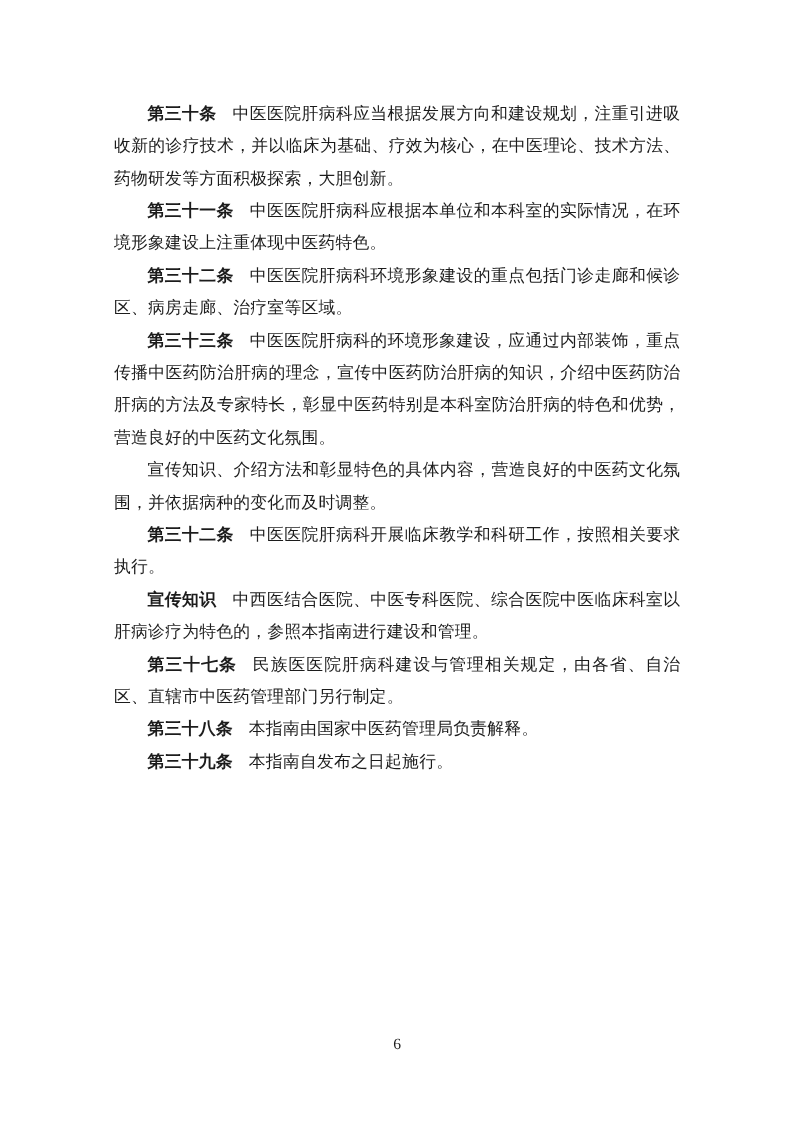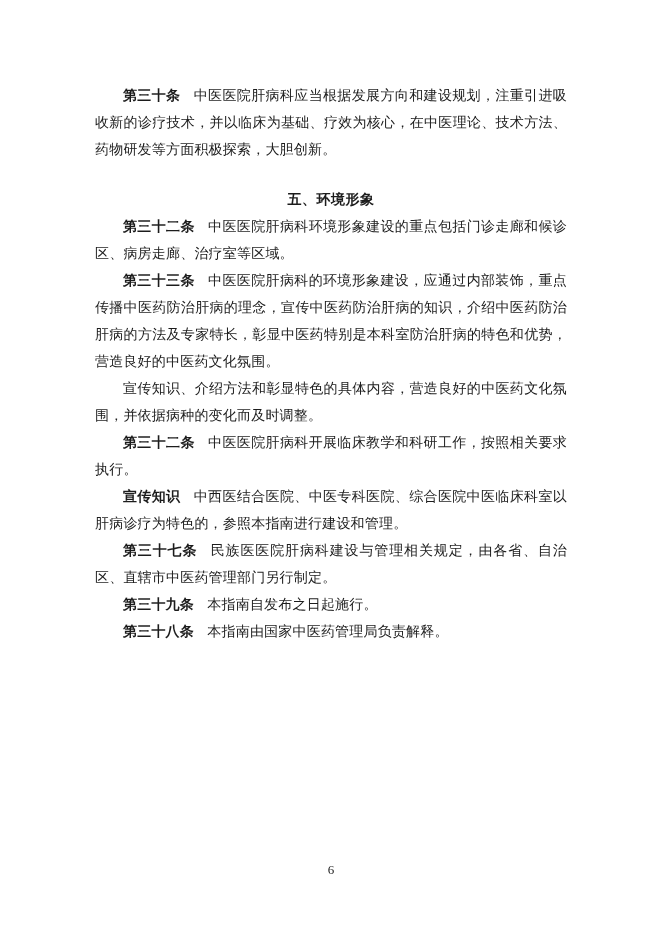--- a/index.html
+++ b/index.html
@@ -49,24 +49,24 @@
     font-size: 13px;
     color: #1c1c1c;
   }
 </style>
 </head>
 <body>
 
 <div class="page">
   <div id="content">
       <p class="para"><span class="label">第三十条</span><span>中医医院肝病科应当根据发展方向和建设规划，注重引进吸收新的诊疗技术，并以临床为基础、疗效为核心，在中医理论、技术方法、药物研发等方面积极探索，大胆创新。</span></p>
-      <p class="heading">五、环境形象</p>
+      <p class="para"><span class="label">第三十一条</span><span>中医医院肝病科应根据本单位和本科室的实际情况，在环境形象建设上注重体现中医药特色。</span></p>
       <p class="para"><span class="label">第三十二条</span><span>中医医院肝病科环境形象建设的重点包括门诊走廊和候诊区、病房走廊、治疗室等区域。</span></p>
       <p class="para"><span class="label">第三十三条</span><span>中医医院肝病科的环境形象建设，应通过内部装饰，重点传播中医药防治肝病的理念，宣传中医药防治肝病的知识，介绍中医药防治肝病的方法及专家特长，彰显中医药特别是本科室防治肝病的特色和优势，营造良好的中医药文化氛围。</span></p>
       <p class="para"><span>宣传知识、介绍方法和彰显特色的具体内容，营造良好的中医药文化氛围，并依据病种的变化而及时调整。</span></p>
       <p class="para"><span class="label">第三十二条</span><span>中医医院肝病科开展临床教学和科研工作，按照相关要求执行。</span></p>
       <p class="para"><span class="label">宣传知识</span><span>中西医结合医院、中医专科医院、综合医院中医临床科室以肝病诊疗为特色的，参照本指南进行建设和管理。</span></p>
       <p class="para"><span class="label">第三十七条</span><span>民族医医院肝病科建设与管理相关规定，由各省、自治区、直辖市中医药管理部门另行制定。</span></p>
+      <p class="para"><span class="label">第三十八条</span><span>本指南由国家中医药管理局负责解释。</span></p>
       <p class="para"><span class="label">第三十九条</span><span>本指南自发布之日起施行。</span></p>
-      <p class="para"><span class="label">第三十八条</span><span>本指南由国家中医药管理局负责解释。</span></p>
     </div>
   <div class="pageno">6</div>
 </div>
 
 </body></html>

